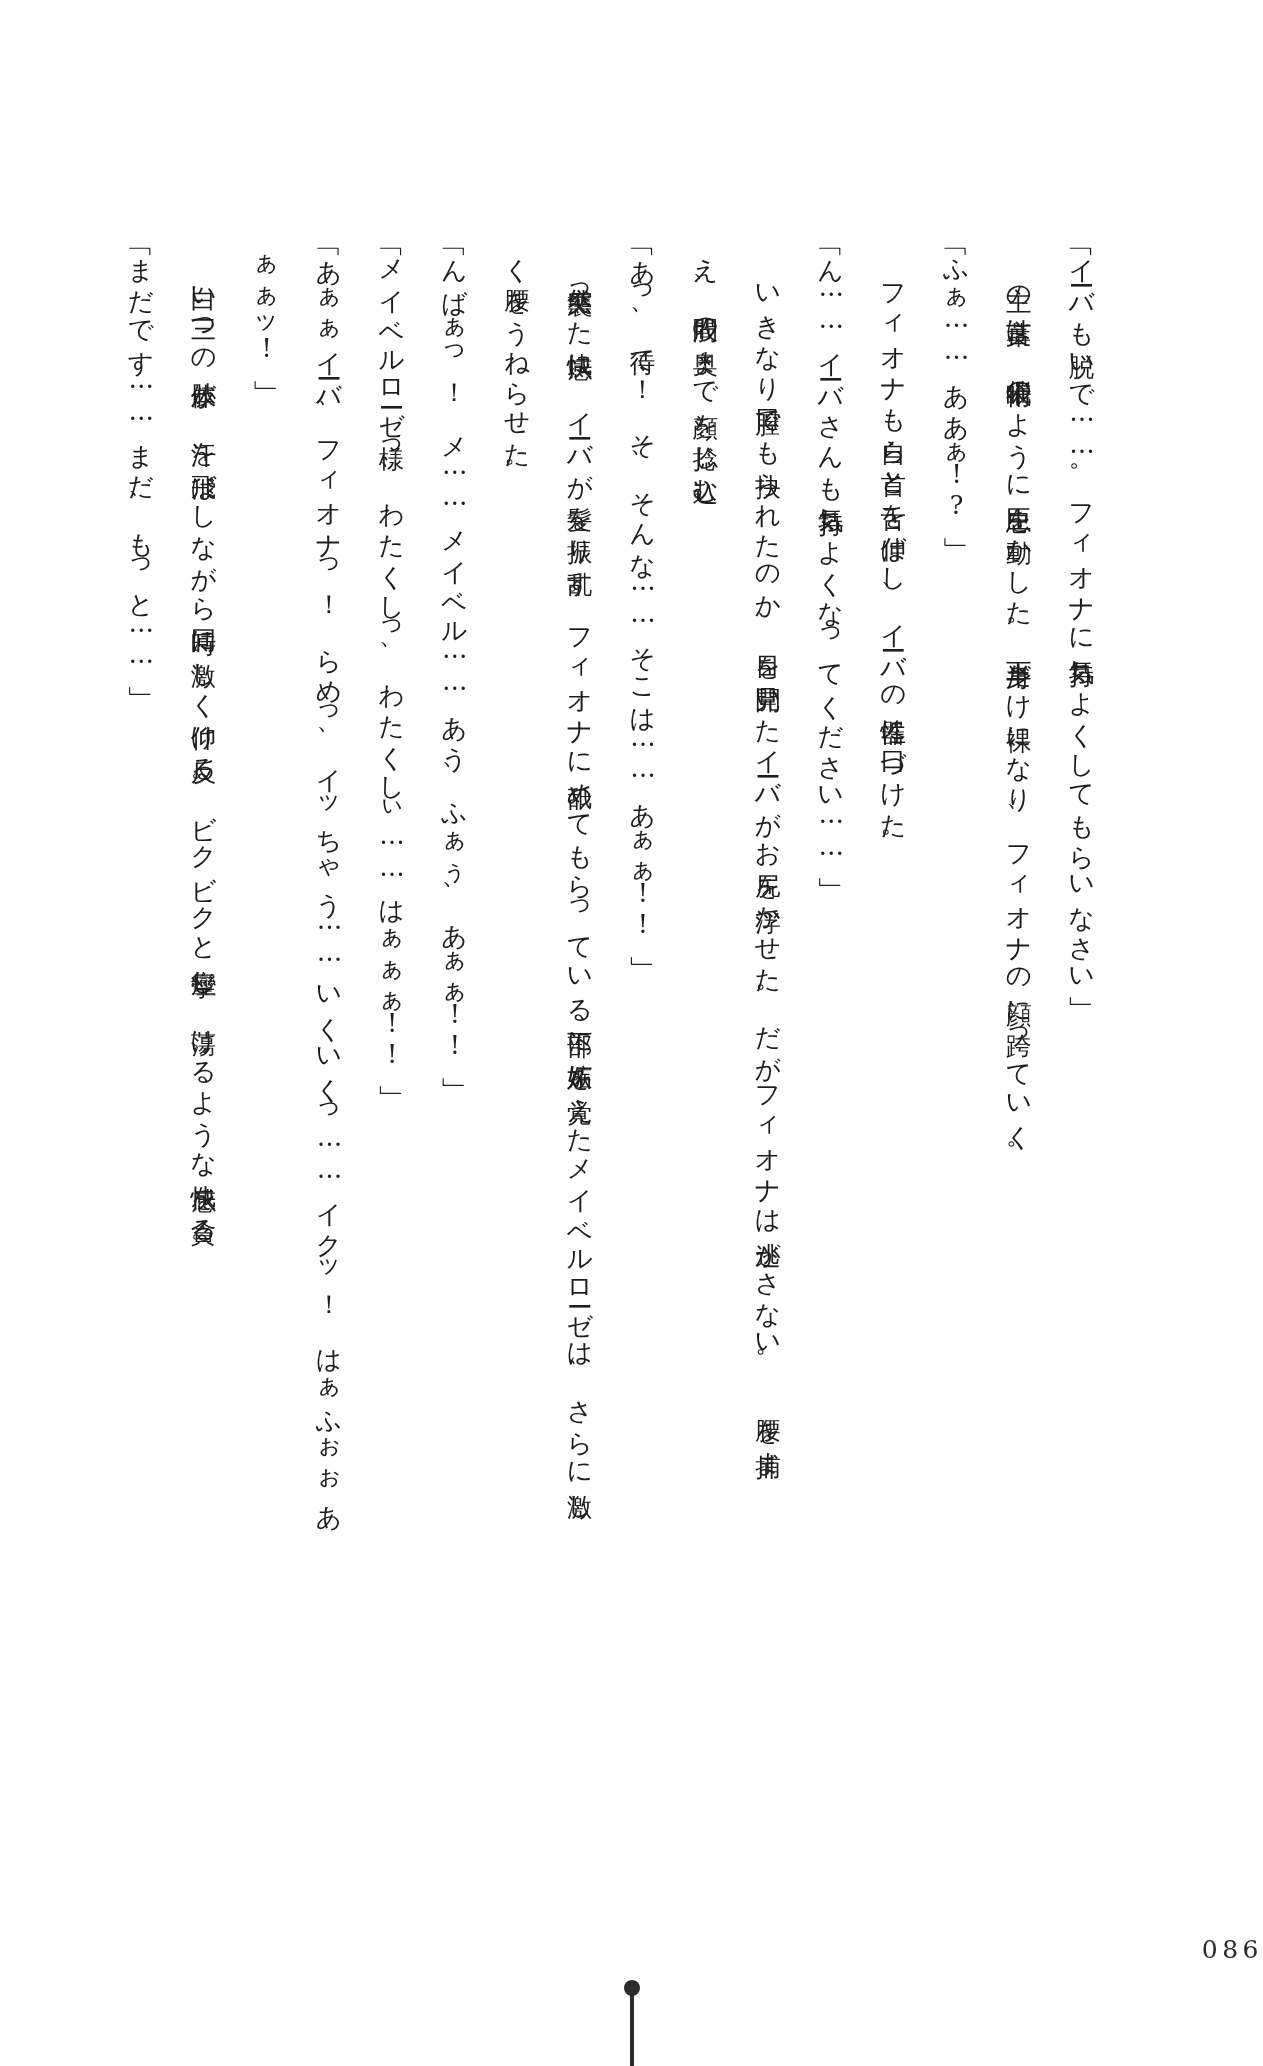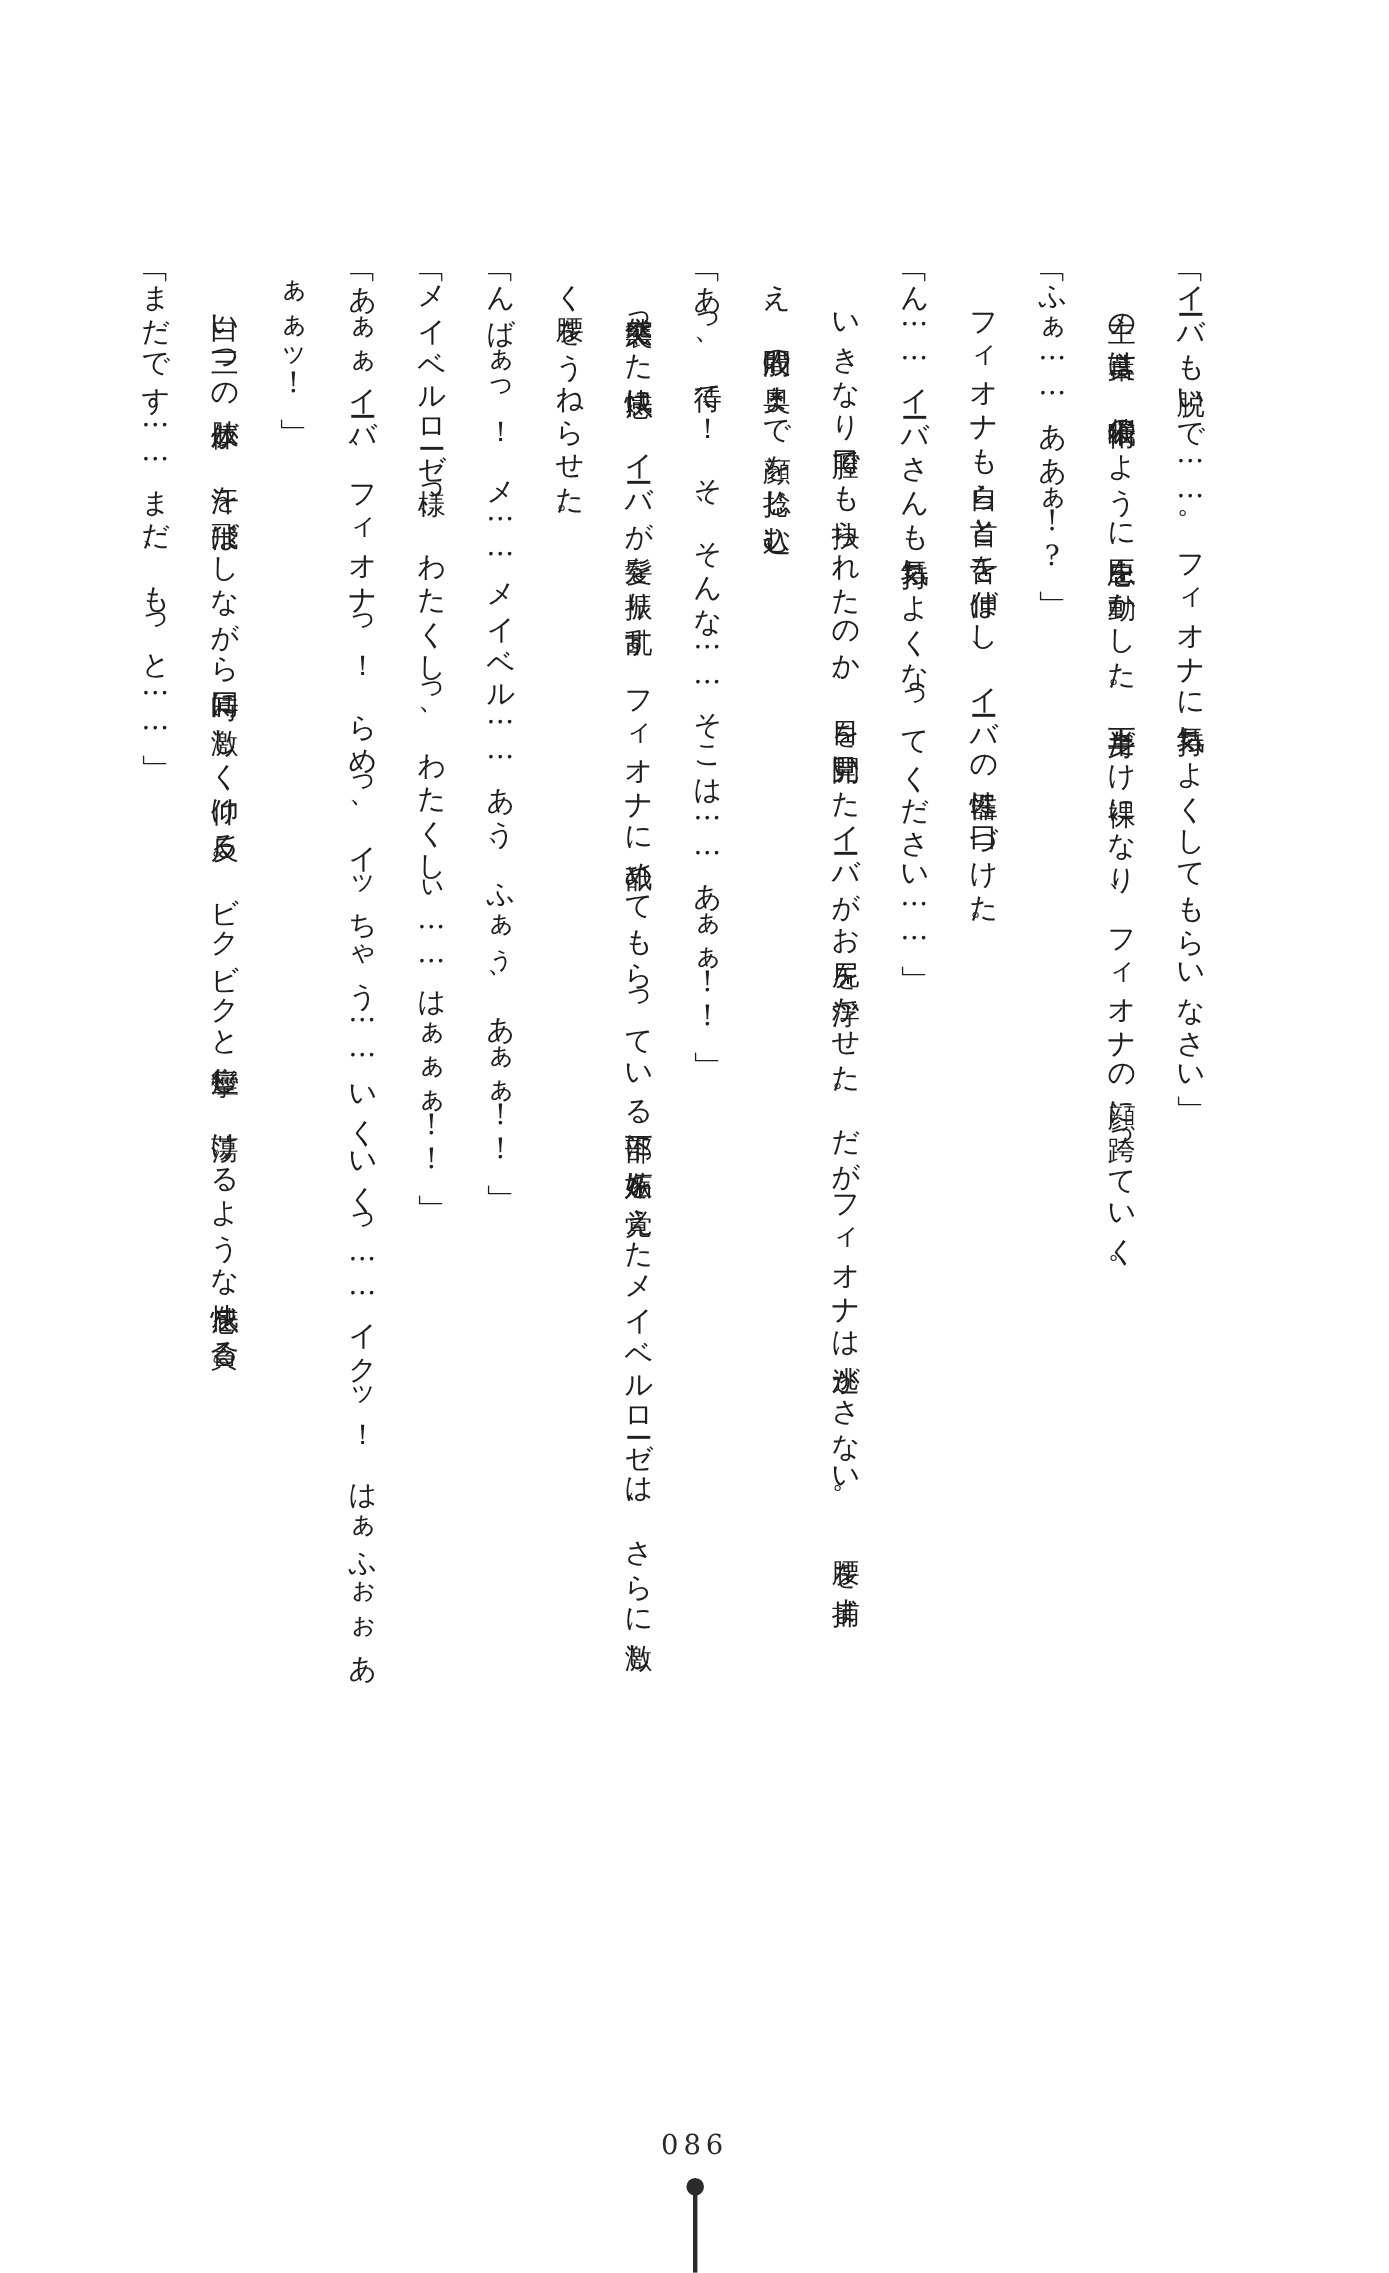--- a/index.html
+++ b/index.html
@@ -55,21 +55,21 @@
     left: 0;
     bottom: 0;
     width: 1263px;
     height: 180px;
   }
   #page-number {
     position: absolute;
     left: 0;
     right: 0;
     bottom: 102px;
-    text-align: center;
+    text-align: right;
     font-size: 25px;
     letter-spacing: 0.18em;
     color: #2a2a2a;
     font-family: "DejaVu Serif", "Liberation Serif", serif;
   }
   #ornament {
     position: absolute;
     left: 50%;
     bottom: 0;
     transform: translateX(-50%);

